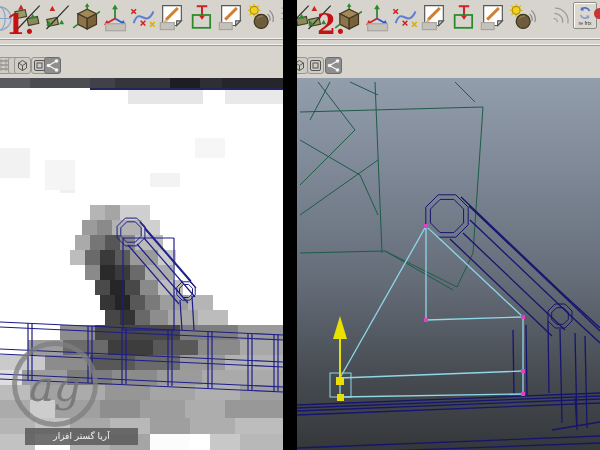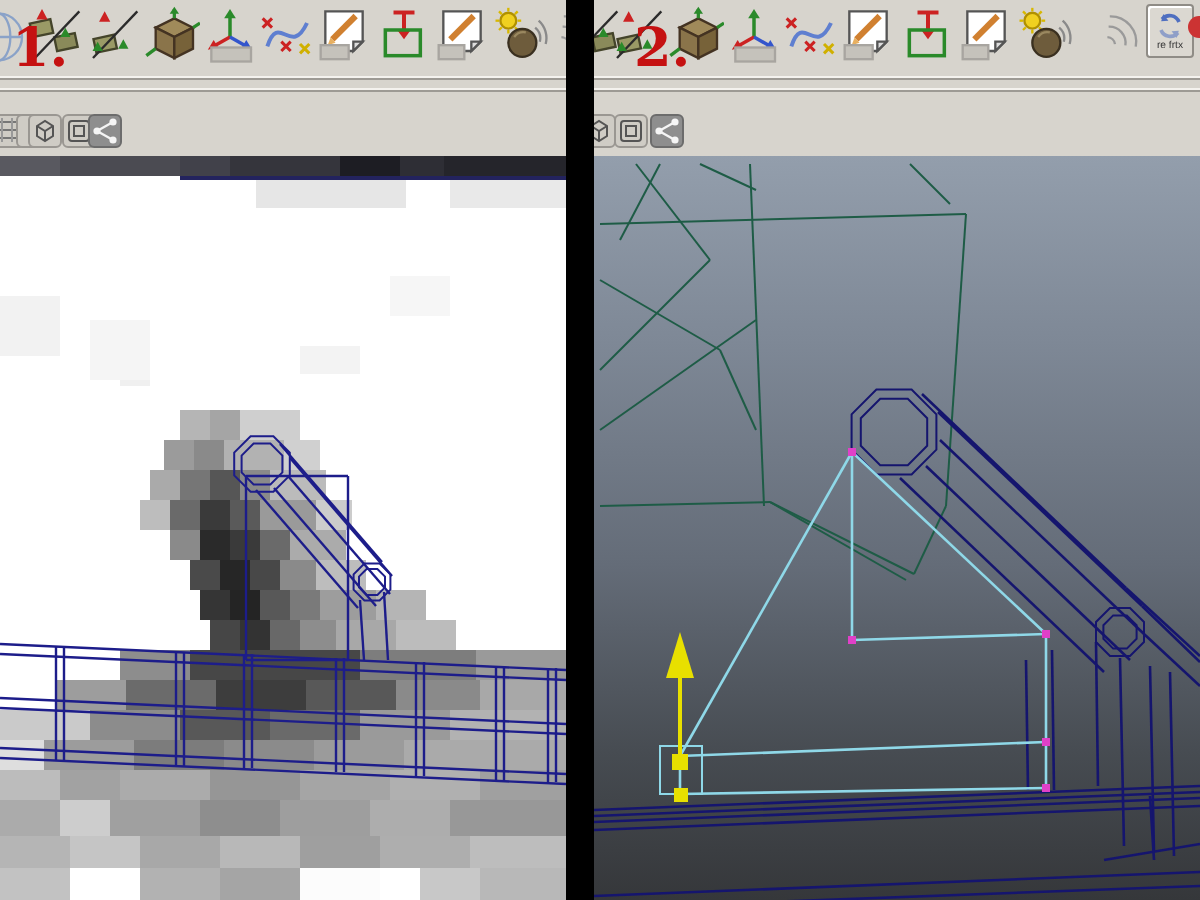--- a/index.html
+++ b/index.html
@@ -305,20 +305,24 @@
             <line x1="137" y1="166" x2="188" y2="225" stroke="#1d1d8a" stroke-width="1.2"></line>
             <line x1="128" y1="167" x2="179" y2="226" stroke="#1d1d8a" stroke-width="1.2"></line>
             <line x1="180" y1="222" x2="182" y2="252" stroke="#1d1d8a" stroke-width="1.2"></line>
             <line x1="192" y1="218" x2="194" y2="252" stroke="#1d1d8a" stroke-width="1.2"></line>
             <polygon points="144.9,159.7 136.7,167.9 125.3,167.9 117.1,159.7 117.1,148.3 125.3,140.1 136.7,140.1 144.9,148.3" stroke="#1d1d8a" fill="none"></polygon>
             <polygon points="141.2,158.2 135.2,164.2 126.8,164.2 120.8,158.2 120.8,149.8 126.8,143.8 135.2,143.8 141.2,149.8" stroke="#1d1d8a" fill="none"></polygon>
             <polygon points="195.2,216.8 189.8,222.2 182.2,222.2 176.8,216.8 176.8,209.2 182.2,203.8 189.8,203.8 195.2,209.2" stroke="#1d1d8a" fill="none"></polygon>
             <polygon points="192.5,215.7 188.7,219.5 183.3,219.5 179.5,215.7 179.5,210.3 183.3,206.5 188.7,206.5 192.5,210.3" stroke="#1d1d8a" fill="none"></polygon>
           </g>
         </svg>
+      <div class="wm-circle">
+        <span class="wm-logo">ag</span>
+      </div>
+      <div class="wm-caption">آریا گستر افزار</div>
     </div>
     <div class="step">1.</div>
   <button class="btn2" style="left: -4px;">
         <svg viewBox="0 0 15 15">
           <path d="M1 3 H13 M1 7 H13 M1 11 H13" stroke="#777"></path>
           <path d="M4 1 V13 M9 1 V13" stroke="#999"></path>
         </svg>
       </button>
       <button class="btn2" style="left: 8px;">
         <svg viewBox="0 0 15 15">

